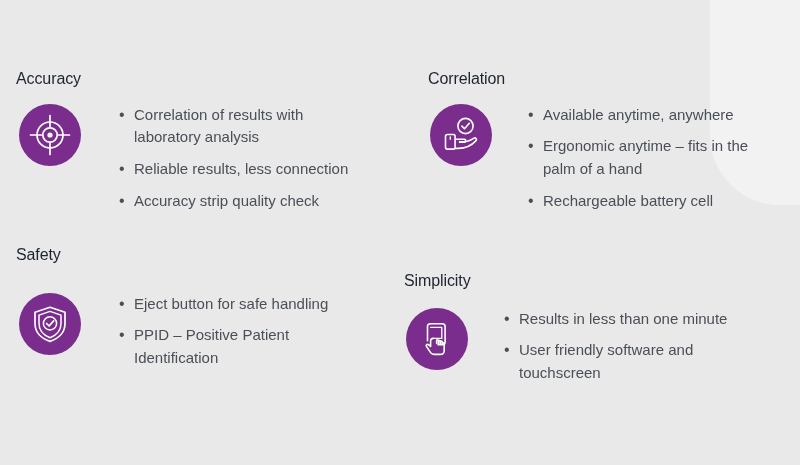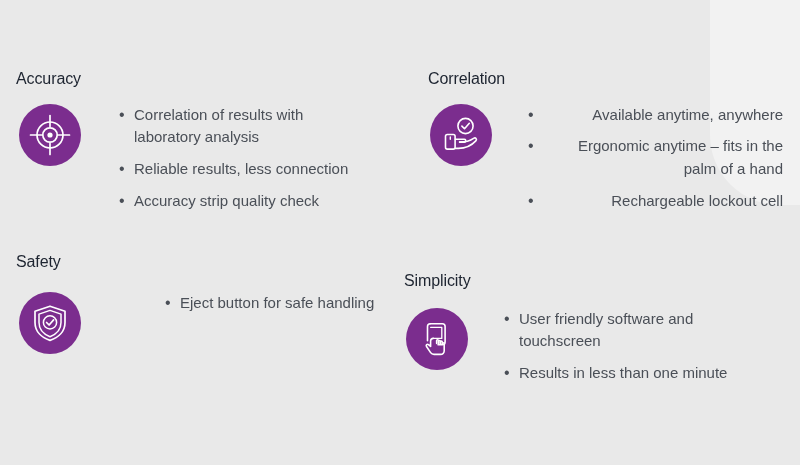--- a/index.html
+++ b/index.html
@@ -95,27 +95,27 @@
     font-size: 16px;
     line-height: 1.5;
   }
 
   
   #block-accuracy   { left: 16px;  top: 70px;  width: 390px; }
   #block-accuracy   .block-body { margin-top: 16px; }
   #block-accuracy   .icon-wrap  { margin-left: 3px; }
   #block-accuracy   .bullets    { margin-left: 38px; width: 250px; }
 
-  #block-safety     { left: 16px;  top: 253px; width: 390px; }
-  #block-safety     .block-body { margin-top: 21px; gap: 46px; }
+  #block-safety     { left: 16px;  top: 246px; width: 390px; }
+  #block-safety     .block-body { margin-top: 29px; }
   #block-safety     .icon-wrap  { margin-left: 3px; }
   #block-safety     .bullets    { margin-left: 38px; width: 255px; }
 
   #block-portability{ left: 428px; top: 70px;  width: 372px; }
-  #block-portability .block-body { margin-top: 16px; text-align: right; }
+  #block-portability .block-body { margin-top: 16px; }
   #block-portability .icon-wrap  { margin-left: 2px; }
   #block-portability .bullets    { margin-left: 36px; width: 255px; }
 
   #block-simplicity { left: 404px; top: 272px; width: 372px; }
   #block-simplicity .block-body { margin-top: 18px; }
   #block-simplicity .icon-wrap  { margin-left: 2px; }
   #block-simplicity .bullets    { margin-left: 36px; width: 262px; }
 </style>
 </head>
 <body>
@@ -152,59 +152,60 @@
       <div class="icon-wrap">
         <svg width="42" height="42" viewBox="0 0 42 42" fill="none" aria-hidden="true">
           <path d="M21 4.2 L36 9.2 V20.5 C36 29.5 29.4 35.6 21 38.4 C12.6 35.6 6 29.5 6 20.5 V9.2 Z" stroke="#ffffff" stroke-width="1.7" stroke-linejoin="round"></path>
           <path d="M21 8.4 L32 12.1 V20.6 C32 27.6 27.1 32.4 21 34.7 C14.9 32.4 10 27.6 10 20.6 V12.1 Z" stroke="#ffffff" stroke-width="1.5" stroke-linejoin="round"></path>
           <circle cx="21" cy="20.4" r="6.6" stroke="#ffffff" stroke-width="1.5"></circle>
           <path d="M17.6 20.5 L20.1 23 L24.6 17.9" stroke="#ffffff" stroke-width="1.7" stroke-linecap="round" stroke-linejoin="round"></path>
         </svg>
       </div>
       <ul class="bullets">
         <li>Eject button for safe handling</li>
+        <li>PPID – Positive Patient Identification</li>
       </ul>
     </div>
   </section>
 
   <section class="block" id="block-portability">
     <h2 class="block-heading">Correlation</h2>
     <div class="block-body">
       <div class="icon-wrap">
         <svg width="44" height="44" viewBox="0 0 44 44" fill="none" aria-hidden="true">
           <circle cx="26.5" cy="13" r="7.6" stroke="#ffffff" stroke-width="1.6"></circle>
           <path d="M22.9 13.1 L25.5 15.7 L30.3 10.3" stroke="#ffffff" stroke-width="1.6" stroke-linecap="round" stroke-linejoin="round"></path>
           <rect x="6.5" y="21.5" width="9.6" height="14.6" rx="1.8" stroke="#ffffff" stroke-width="1.6"></rect>
           <line x1="11.3" y1="23.9" x2="11.3" y2="26.3" stroke="#ffffff" stroke-width="1.4" stroke-linecap="round"></line>
           <path d="M16.3 26.2 C19.6 26.2 22.6 26.2 25.4 26.2 C27.2 26.2 27.2 29.1 25.4 29.1 L20.6 29.1" stroke="#ffffff" stroke-width="1.6" stroke-linecap="round" stroke-linejoin="round"></path>
           <path d="M20.6 29.1 C25.3 29.1 30.6 28.2 34.6 25.4 C36.6 24 38.4 26.2 36.8 27.9 C32.5 32.6 25.9 35.4 19.4 35.4 L16.3 35.4" stroke="#ffffff" stroke-width="1.6" stroke-linecap="round" stroke-linejoin="round"></path>
         </svg>
       </div>
       <ul class="bullets">
         <li>Available anytime, anywhere</li>
         <li>Ergonomic anytime – fits in the palm of a hand</li>
-        <li>Rechargeable lockout cell</li>
+        <li>Rechargeable battery cell</li>
       </ul>
     </div>
   </section>
 
   <section class="block" id="block-simplicity">
     <h2 class="block-heading">Simplicity</h2>
     <div class="block-body">
       <div class="icon-wrap">
         <svg width="42" height="42" viewBox="0 0 42 42" fill="none" aria-hidden="true">
           <path d="M14.2 5.8 H26.4 C27.9 5.8 29.1 7.0 29.1 8.5 V24.0 C29.1 25.5 27.9 26.7 26.4 26.7 H22.0" stroke="#ffffff" stroke-width="1.6" stroke-linecap="round" stroke-linejoin="round"></path>
           <path d="M14.2 5.8 C12.7 5.8 11.5 7.0 11.5 8.5 V22.8" stroke="#ffffff" stroke-width="1.6" stroke-linecap="round" stroke-linejoin="round"></path>
           <path d="M14.6 9.3 H25.8 V20.4 H17.0" stroke="#ffffff" stroke-width="1.3" stroke-linecap="round" stroke-linejoin="round"></path>
           <path d="M17.3 20.4 C15.4 20.4 14.6 21.6 14.6 23.1 V28.4 L12.4 26.6 C11.2 25.7 9.6 27.1 10.5 28.5 L14.6 34.6 C15.4 35.8 16.6 36.4 18.0 36.4 H24.6 C26.6 36.4 28.2 34.8 28.2 32.8 V25.6 C28.2 24.4 26.3 24.4 26.3 25.6" stroke="#ffffff" stroke-width="1.6" stroke-linecap="round" stroke-linejoin="round"></path>
           <path d="M26.3 25.6 V23.9 C26.3 22.7 24.4 22.7 24.4 23.9 V25.4" stroke="#ffffff" stroke-width="1.5" stroke-linecap="round" stroke-linejoin="round"></path>
           <path d="M24.4 25.4 V23.3 C24.4 22.1 22.5 22.1 22.5 23.3 V25.4" stroke="#ffffff" stroke-width="1.5" stroke-linecap="round" stroke-linejoin="round"></path>
           <path d="M22.5 25.4 V22.6 C22.5 21.4 20.6 21.4 20.6 22.6 V25.4" stroke="#ffffff" stroke-width="1.5" stroke-linecap="round" stroke-linejoin="round"></path>
         </svg>
       </div>
       <ul class="bullets">
+        <li>Results in less than one minute</li>
         <li>User friendly software and touchscreen</li>
-        <li>Results in less than one minute</li>
       </ul>
     </div>
   </section>
 
 </div>
 
 </body></html>

